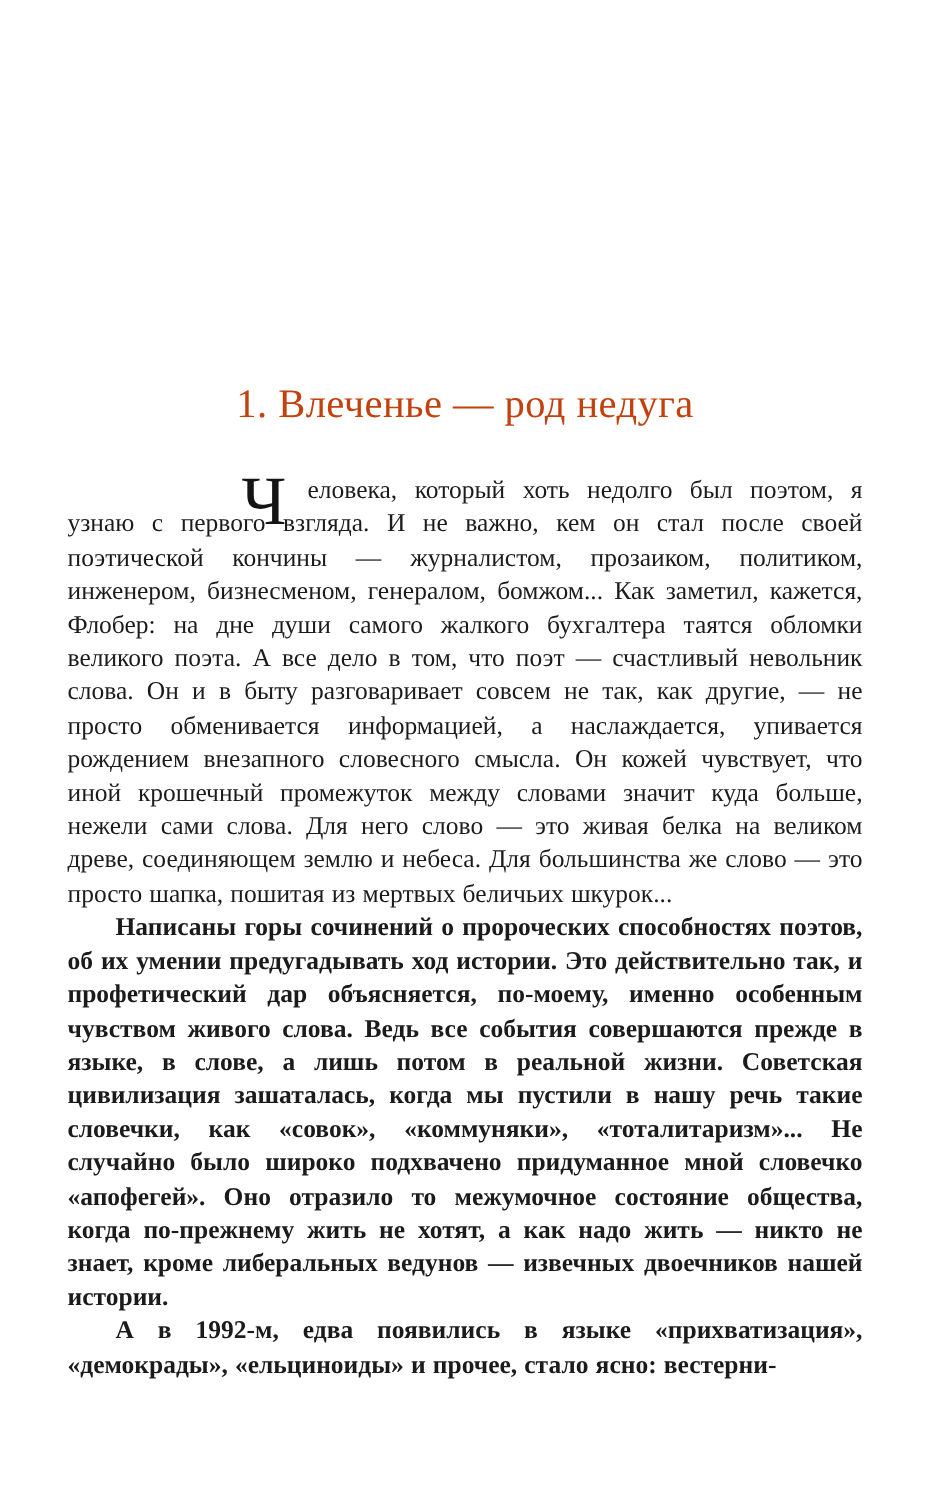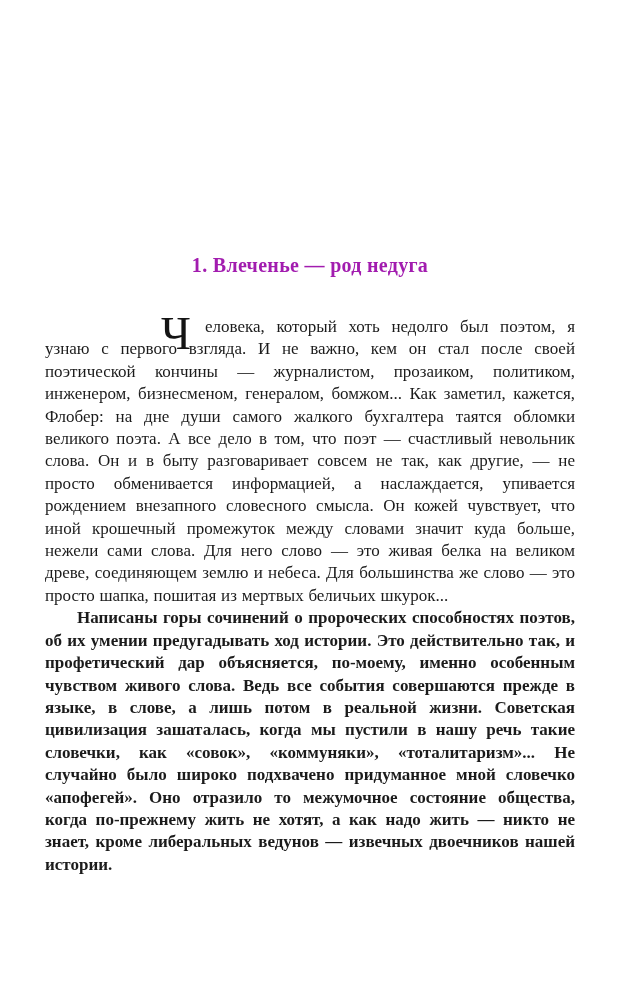--- a/index.html
+++ b/index.html
@@ -19,25 +19,25 @@
     position: absolute;
     inset: 0;
     background: #ffffff;
   }
   .chapter-heading {
     position: absolute;
     top: 254px;
     left: 45px;
     width: 530px;
     margin: 0;
-    font-size: 20px;
-    font-weight: bold;
+    font-size: 27px;
+    font-weight: normal;
     text-align: center;
     letter-spacing: 0.3px;
-    color: #a21caf;
+    color: #c2410c;
   }
   .text-block {
     position: absolute;
     top: 316px;
     left: 45px;
     width: 530px;
     font-size: 17px;
     line-height: 22.4px;
     text-align: justify;
     hyphens: auto;
@@ -73,16 +73,17 @@
 <div class="page">
 
   <h1 class="chapter-heading">1. Влеченье — род недуга</h1>
 
   <div class="text-block">
 
     <p class="para para-first"><span class="dropcap">Ч</span><span>еловека, который хоть недолго был поэтом, я узнаю с первого взгляда. И не важно, кем он стал после своей поэтической кончины — журналистом, прозаиком, политиком, инженером, бизнесменом, генералом, бомжом... Как заметил, кажется, Флобер: на дне души самого жалкого бухгалтера таятся обломки великого поэта. А все дело в том, что поэт — счастливый невольник слова. Он и в быту разговаривает совсем не так, как другие, — не просто обменивается информацией, а наслаждается, упивается рождением внезапного словесного смысла. Он кожей чувствует, что иной крошечный промежуток между словами значит куда больше, нежели сами слова. Для него слово — это живая белка на великом древе, соединяющем землю и небеса. Для большинства же слово — это просто шапка, пошитая из мертвых беличьих шкурок...</span></p>
 
     <p class="para indent">Написаны горы сочинений о пророческих способностях поэтов, об их умении предугадывать ход истории. Это действительно так, и профетический дар объясняется, по-моему, именно особенным чувством живого слова. Ведь все события совершаются прежде в языке, в слове, а лишь потом в реальной жизни. Советская цивилизация зашаталась, когда мы пустили в нашу речь такие словечки, как «совок», «коммуняки», «тоталитаризм»... Не случайно было широко подхвачено придуманное мной словечко «апофегей». Оно отразило то межумочное состояние общества, когда по-прежнему жить не хотят, а как надо жить — никто не знает, кроме либеральных ведунов — извечных двоечников нашей истории.</p>
 
+    <p class="para indent">А в 1992-м, едва появились в языке «прихватизация», «демокрады», «ельциноиды» и прочее, стало ясно: вестерни-</p>
 
   </div>
 
 </div>
 
 </body></html>

